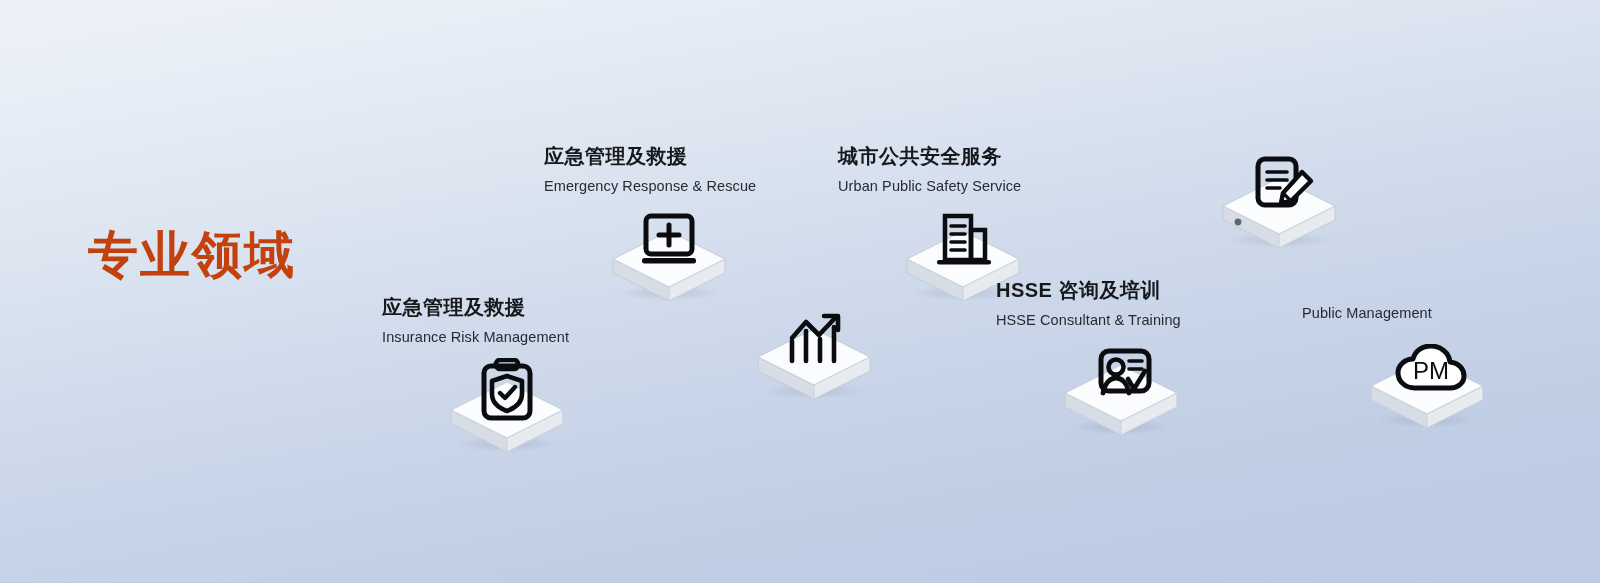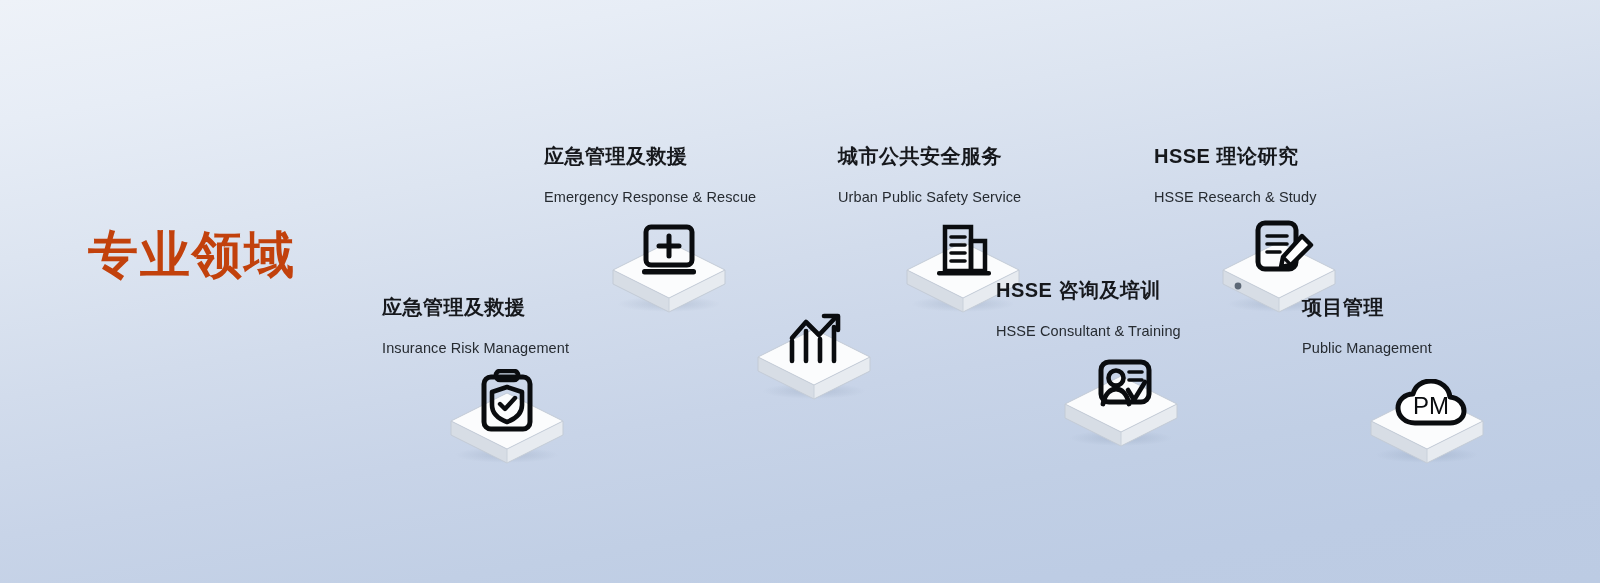--- a/index.html
+++ b/index.html
@@ -59,21 +59,21 @@
     letter-spacing: 0.5px;
     line-height: 1.2;
     white-space: nowrap;
   }
   .label-en {
     font-size: 14.5px;
     font-weight: 400;
     color: #262b31;
     letter-spacing: 0.1px;
     line-height: 1.35;
-    margin-top: 20px;
+    margin-top: 9px;
     white-space: nowrap;
   }
 
   
   .icon-block {
     position: relative;
     width: 250px;
     height: 110px;
     margin-top: 12px;
   }
@@ -159,24 +159,20 @@
           <rect x="12" y="4" width="26" height="44" fill="none" stroke="#0a0c0f" stroke-width="4.5"></rect>
           <rect x="38" y="18" width="14" height="30" fill="none" stroke="#0a0c0f" stroke-width="4.5"></rect>
           <path d="M18 14 H32 M18 22 H32 M18 30 H32 M18 38 H32" stroke="#0a0c0f" stroke-width="3.6" stroke-linecap="round"></path>
           <rect x="4" y="48" width="54" height="4.6" rx="2" fill="#0a0c0f"></rect>
         </svg>
       </div>
     </div>
   </div>
 
   <div class="domain-item" style="left:1154px; top:144px;">
-    <div class="domain-labels">
-      <div class="label-cn">HSSE 理论研究</div>
-      <div class="label-en">HSSE Research &amp; Study</div>
-    </div>
     <div class="icon-block">
       <div class="cube-shadow"></div>
       <div class="pedestal">
         <svg width="120" height="78" viewBox="0 0 120 78">
           <polygon points="60,4 116,32 60,60 4,32" fill="#fbfcfd"></polygon>
           <polygon points="4,32 60,60 60,74 4,46" fill="#d7dde5"></polygon>
           <polygon points="116,32 60,60 60,74 116,46" fill="#e7ebf0"></polygon>
           <polygon points="60,4 116,32 60,60 4,32" fill="none" stroke="#c3cbd6" stroke-width="1"></polygon>
           <polyline points="4,32 4,46 60,74 116,46 116,32" fill="none" stroke="#c3cbd6" stroke-width="1"></polyline>
           <line x1="60" y1="60" x2="60" y2="74" stroke="#c9d1da" stroke-width="1"></line>
@@ -269,21 +265,20 @@
           <circle cx="23" cy="20" r="7.5" fill="none" stroke="#0a0c0f" stroke-width="4.6"></circle>
           <path d="M10 46 C12 35 18 31 23 31 C28 31 34 35 36 46" fill="none" stroke="#0a0c0f" stroke-width="4.8" stroke-linecap="round"></path>
           <path d="M35 32 L41 42 L52 24" fill="none" stroke="#0a0c0f" stroke-width="4.6" stroke-linecap="round" stroke-linejoin="round"></path>
         </svg>
       </div>
     </div>
   </div>
 
   <div class="domain-item" style="left:1302px; top:295px;">
     <div class="domain-labels">
-      <div class="label-cn">项目管理</div>
       <div class="label-en">Public Management</div>
     </div>
     <div class="icon-block">
       <div class="cube-shadow"></div>
       <div class="pedestal">
         <svg width="120" height="78" viewBox="0 0 120 78">
           <polygon points="60,4 116,32 60,60 4,32" fill="#fbfcfd"></polygon>
           <polygon points="4,32 60,60 60,74 4,46" fill="#d7dde5"></polygon>
           <polygon points="116,32 60,60 60,74 116,46" fill="#e7ebf0"></polygon>
           <polygon points="60,4 116,32 60,60 4,32" fill="none" stroke="#c3cbd6" stroke-width="1"></polygon>

